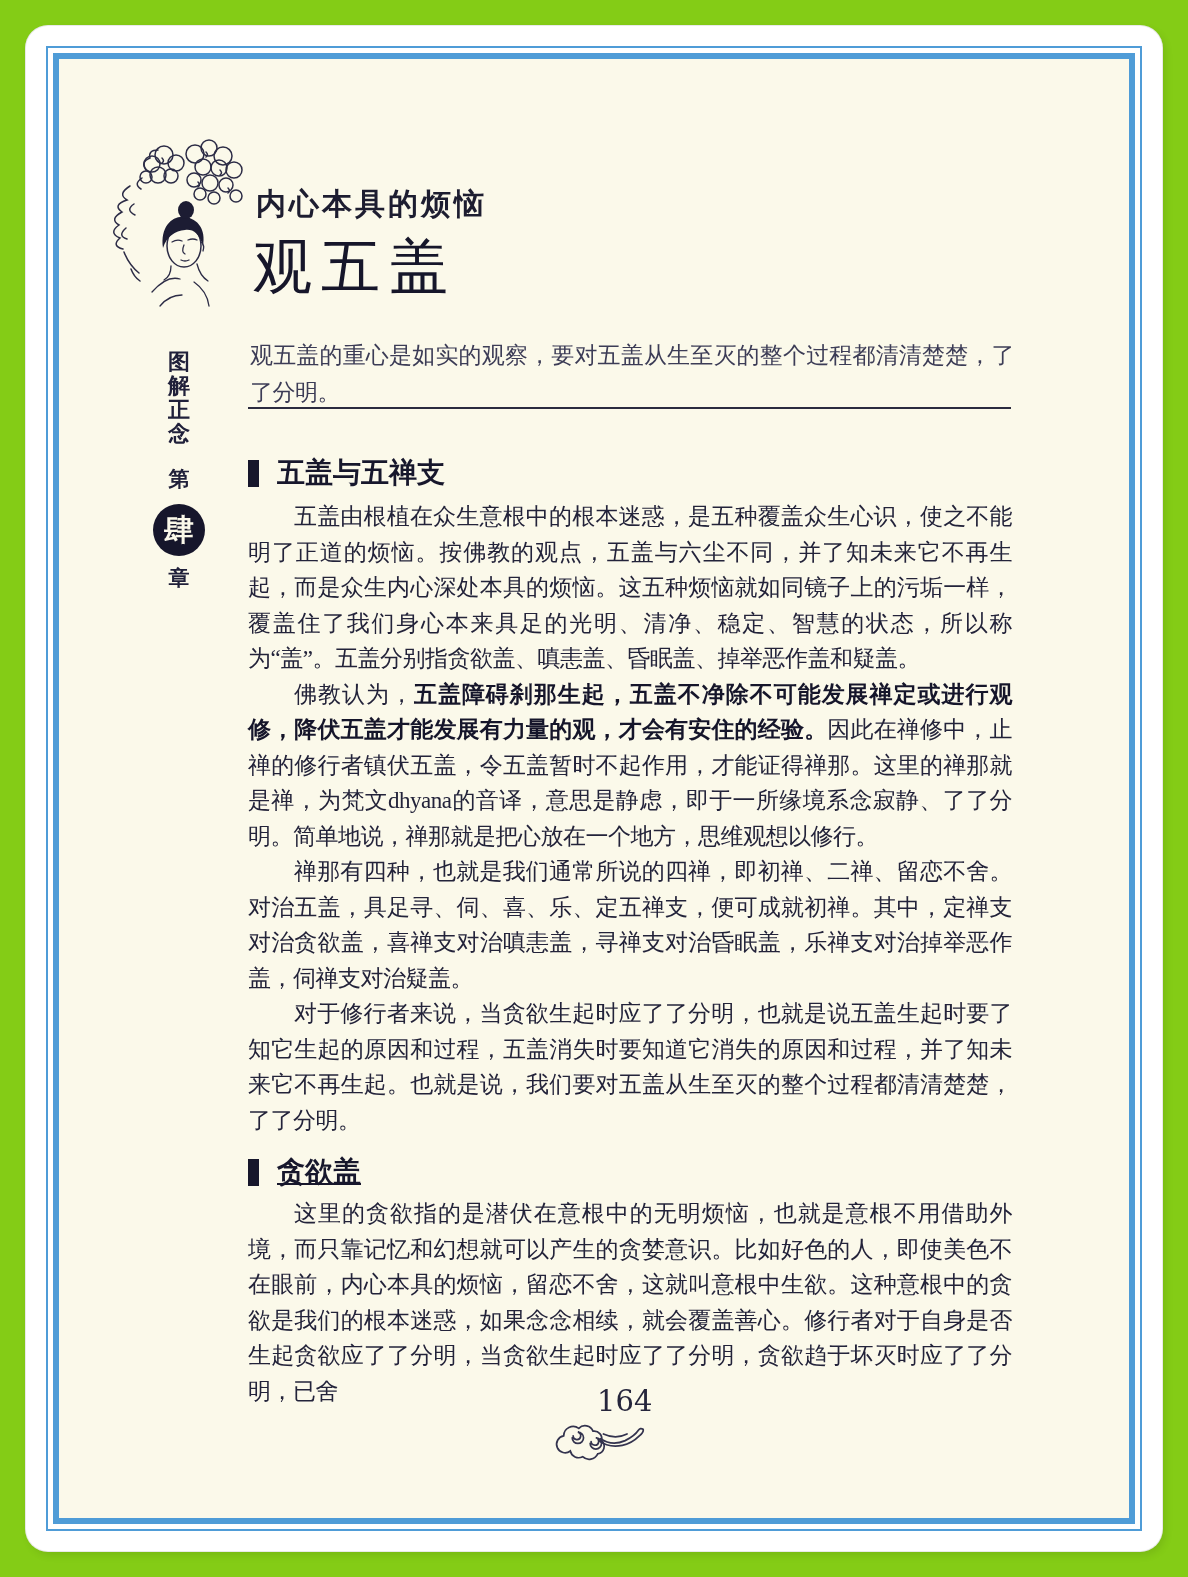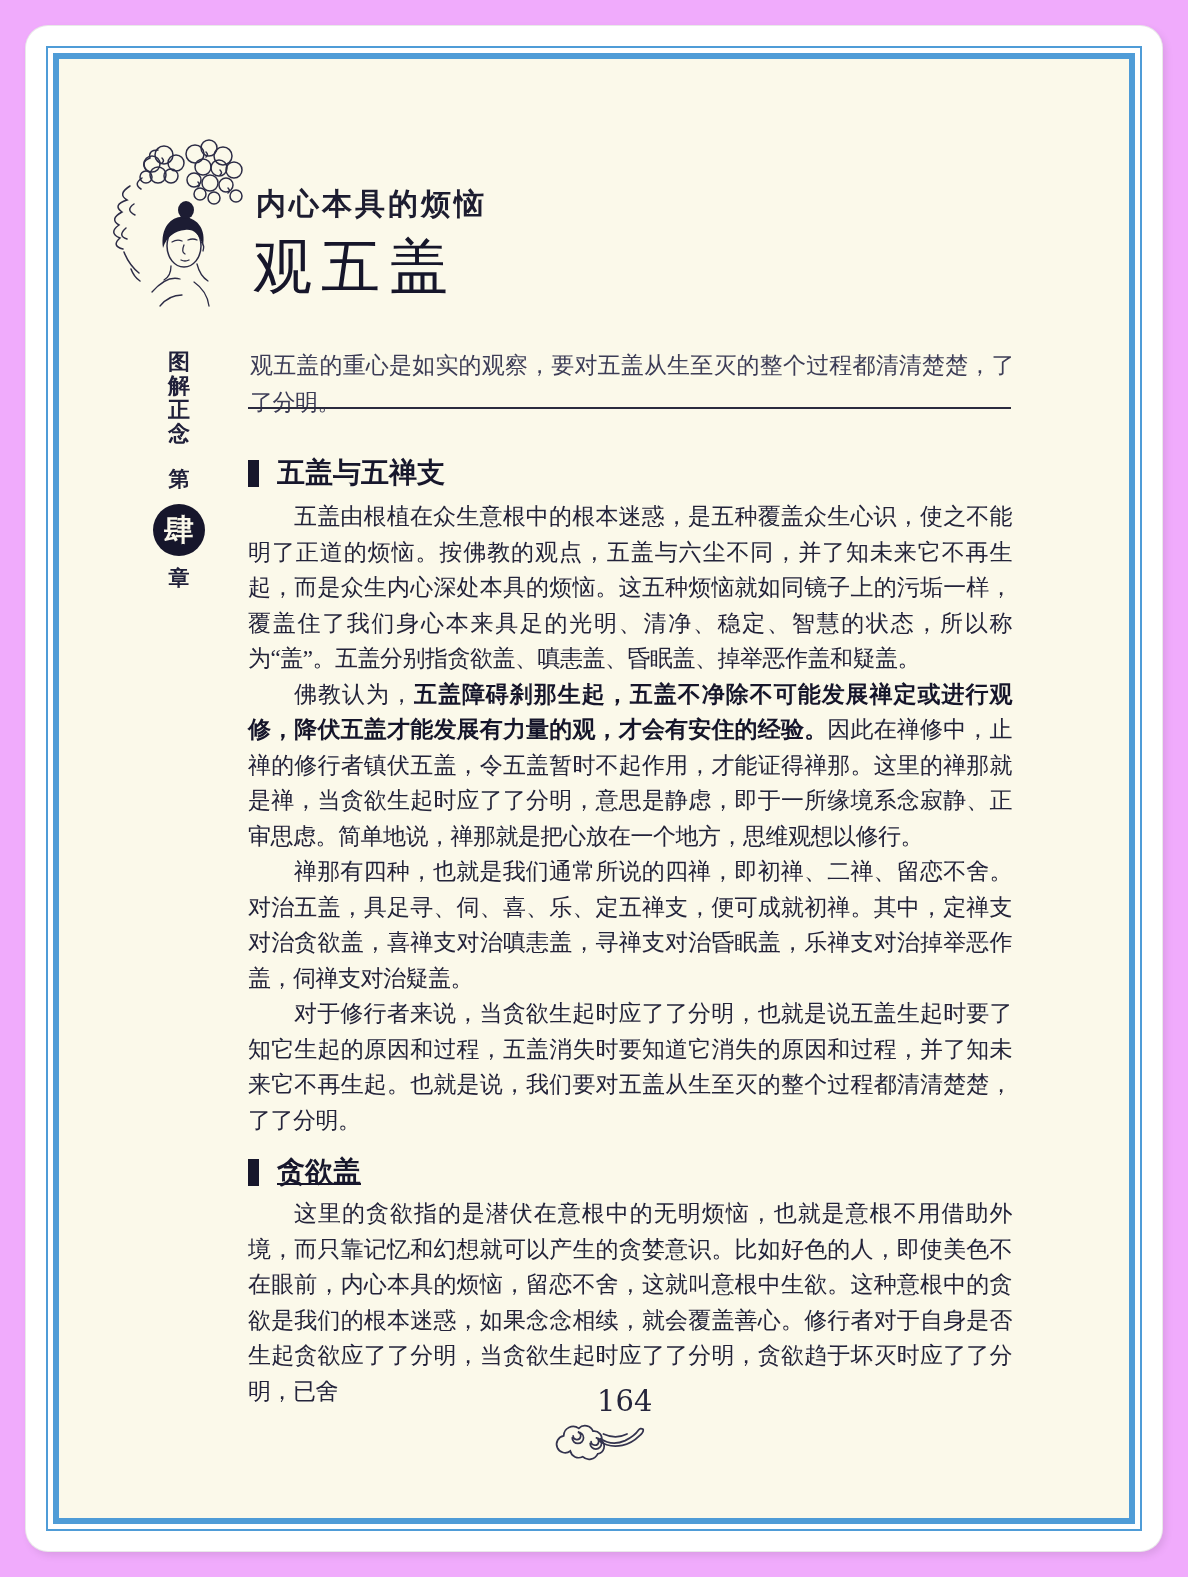--- a/index.html
+++ b/index.html
@@ -1,38 +1,38 @@
 <!DOCTYPE html>
 <html><head>
 <meta charset="utf-8">
 <style>
   * { margin:0; padding:0; box-sizing:border-box; }
   html,body { width:1188px; height:1577px; background:#ffffff; font-family:"Liberation Serif", serif; }
-  .stage { position:relative; width:1188px; height:1577px; overflow:hidden; background:#f0abfc; }
+  .stage { position:relative; width:1188px; height:1577px; overflow:hidden; background:#84cc16; }
 
   .card { position:absolute; left:26px; top:26px; right:26px; bottom:26px;
           background:#ffffff; border-radius:22px;
           box-shadow:0 0 0 1px #e9e9e9, 3px 4px 8px rgba(0,0,0,0.10); }
   .frame-thin  { position:absolute; left:46px; top:46px; right:46px; bottom:46px;
                  border:2px solid #4f9cd7; }
   .frame-thick { position:absolute; left:53px; top:53px; right:53px; bottom:53px;
                  border:6px solid #4f9cd7; background:#fbf9ea; }
 
   
   .illustration { position:absolute; left:100px; top:130px; width:152px; height:184px; }
   .kicker { position:absolute; left:256px; top:184px;
             font-family:"Liberation Sans", sans-serif; font-weight:700;
             font-size:30px; letter-spacing:3px; color:#1d1d30; }
   .page-title { position:absolute; left:253px; top:228px;
             font-family:"Liberation Serif", serif; font-weight:400;
             font-size:59px; letter-spacing:9px; color:#16162a; }
 
   .intro { position:absolute; left:250px; top:337px; width:764px;
            font-size:23px; line-height:37px; letter-spacing:-0.5px;
-           color:#3c3c56; text-align:justify;margin-top:10px; }
+           color:#3c3c56; text-align:justify; }
   .rule  { position:absolute; left:248px; top:407px; width:763px; height:2px;
            background:#2b2b3f; }
 
   
   .sidebar { position:absolute; left:150px; top:350px; width:58px;
              display:flex; flex-direction:column; align-items:center; }
   .sb-char { font-size:22px; font-weight:600; color:#20203a; line-height:24px; }
   .sb-pre  { margin-top:19px; font-size:21px; font-weight:600; color:#20203a; }
   .sb-circle { margin-top:11px; width:52px; height:52px; border-radius:50%;
                background:#16162b; display:flex; align-items:center; justify-content:center; }
@@ -130,21 +130,21 @@
     </div>
     <div class="sb-suf">章</div>
   </div>
 
   <div class="main">
     <h2 class="section-heading">
       <span class="marker"></span>
       <span>五盖与五禅支</span>
     </h2>
     <p>五盖由根植在众生意根中的根本迷惑，是五种覆盖众生心识，使之不能明了正道的烦恼。按佛教的观点，五盖与六尘不同，并了知未来它不再生起，而是众生内心深处本具的烦恼。这五种烦恼就如同镜子上的污垢一样，覆盖住了我们身心本来具足的光明、清净、稳定、智慧的状态，所以称为“盖”。五盖分别指贪欲盖、嗔恚盖、昏眠盖、掉举恶作盖和疑盖。</p>
-    <p><span>佛教认为，</span><span class="em-bold">五盖障碍刹那生起，五盖不净除不可能发展禅定或进行观修，降伏五盖才能发展有力量的观，才会有安住的经验。</span><span>因此在禅修中，止禅的修行者镇伏五盖，令五盖暂时不起作用，才能证得禅那。这里的禅那就是禅，当贪欲生起时应了了分明，意思是静虑，即于一所缘境系念寂静、正审思虑。简单地说，禅那就是把心放在一个地方，思维观想以修行。</span></p>
+    <p><span>佛教认为，</span><span class="em-bold">五盖障碍刹那生起，五盖不净除不可能发展禅定或进行观修，降伏五盖才能发展有力量的观，才会有安住的经验。</span><span>因此在禅修中，止禅的修行者镇伏五盖，令五盖暂时不起作用，才能证得禅那。这里的禅那就是禅，为梵文dhyana的音译，意思是静虑，即于一所缘境系念寂静、了了分明。简单地说，禅那就是把心放在一个地方，思维观想以修行。</span></p>
     <p>禅那有四种，也就是我们通常所说的四禅，即初禅、二禅、留恋不舍。对治五盖，具足寻、伺、喜、乐、定五禅支，便可成就初禅。其中，定禅支对治贪欲盖，喜禅支对治嗔恚盖，寻禅支对治昏眠盖，乐禅支对治掉举恶作盖，伺禅支对治疑盖。</p>
     <p>对于修行者来说，当贪欲生起时应了了分明，也就是说五盖生起时要了知它生起的原因和过程，五盖消失时要知道它消失的原因和过程，并了知未来它不再生起。也就是说，我们要对五盖从生至灭的整个过程都清清楚楚，了了分明。</p>
 
     <h2 class="section-heading second">
       <span class="marker"></span>
       <span>贪欲盖</span>
     </h2>
     <p>这里的贪欲指的是潜伏在意根中的无明烦恼，也就是意根不用借助外境，而只靠记忆和幻想就可以产生的贪婪意识。比如好色的人，即使美色不在眼前，内心本具的烦恼，留恋不舍，这就叫意根中生欲。这种意根中的贪欲是我们的根本迷惑，如果念念相续，就会覆盖善心。修行者对于自身是否生起贪欲应了了分明，当贪欲生起时应了了分明，贪欲趋于坏灭时应了了分明，已舍</p>
   </div>
 

